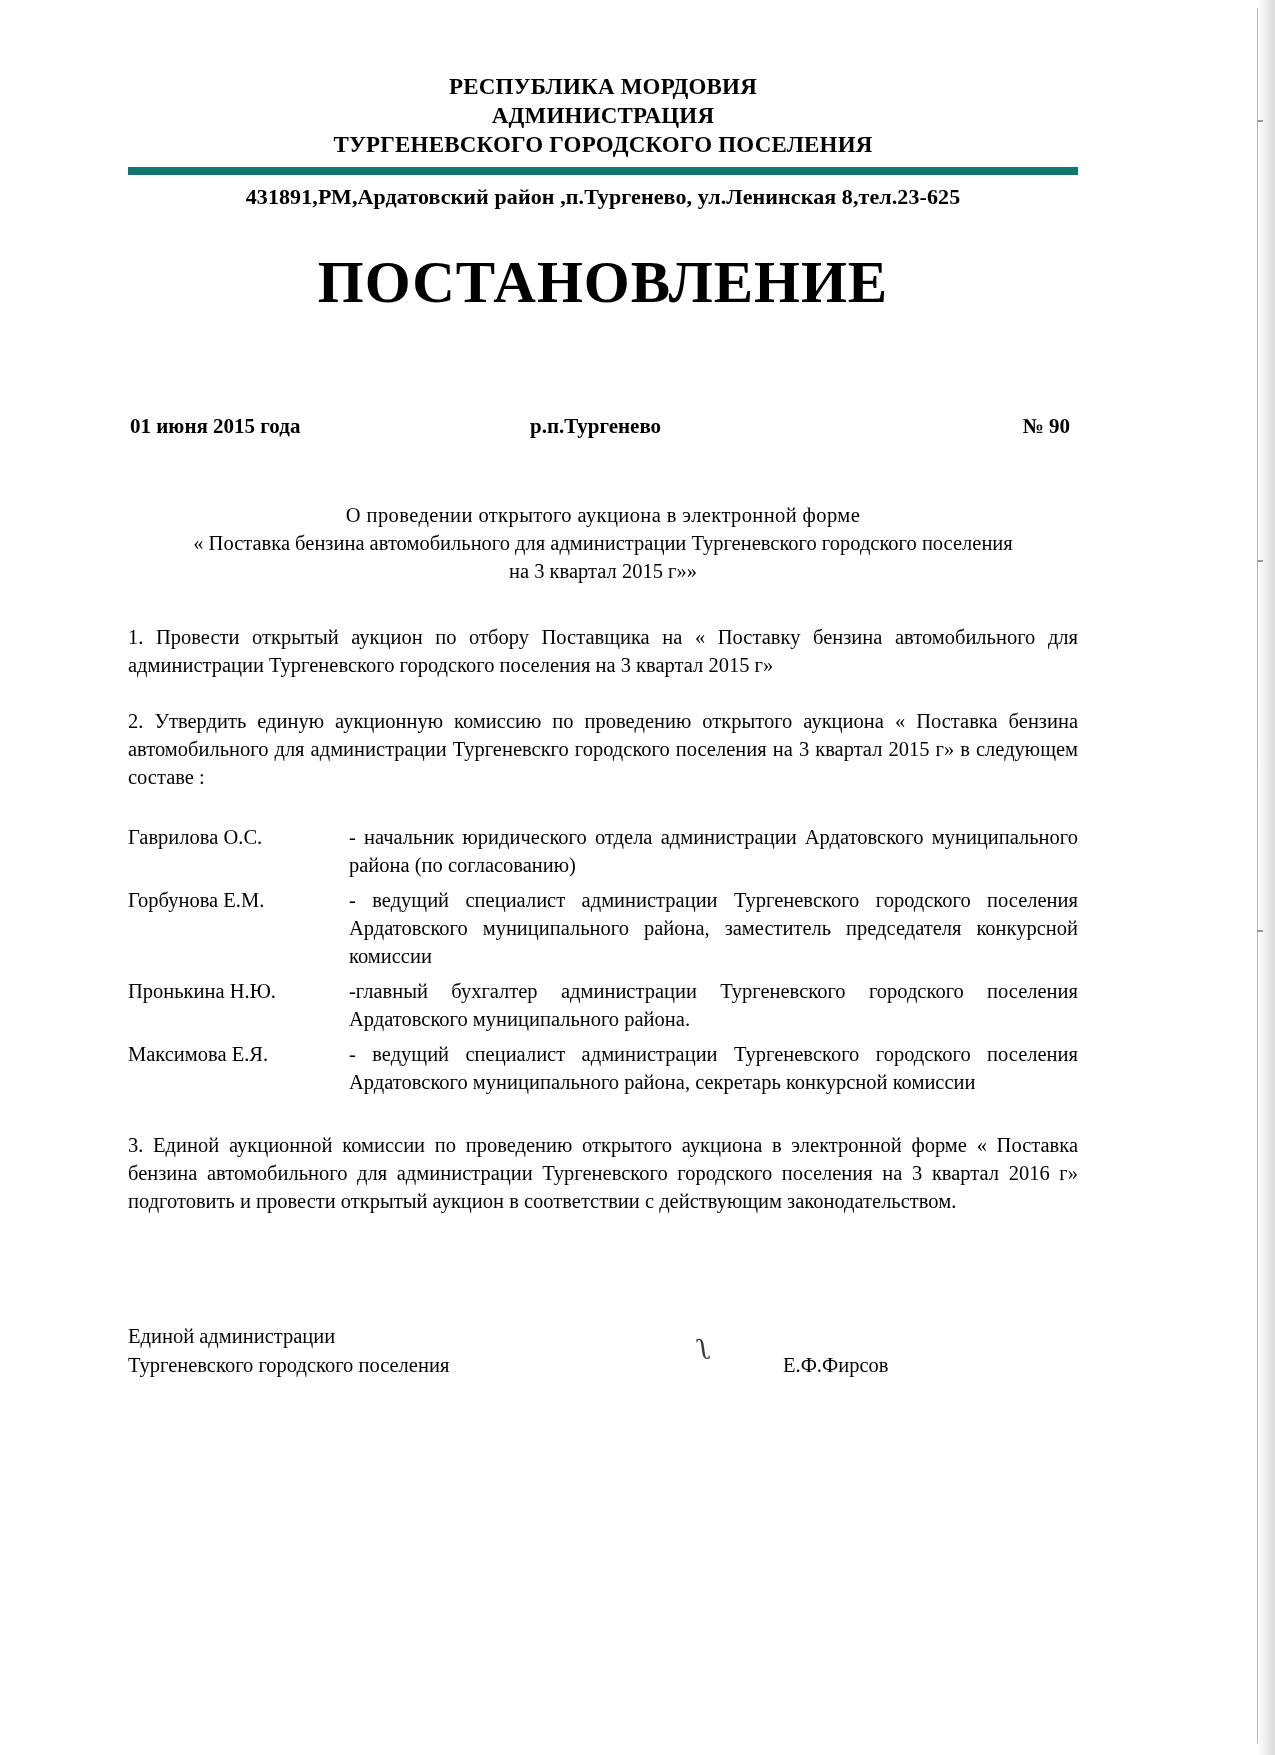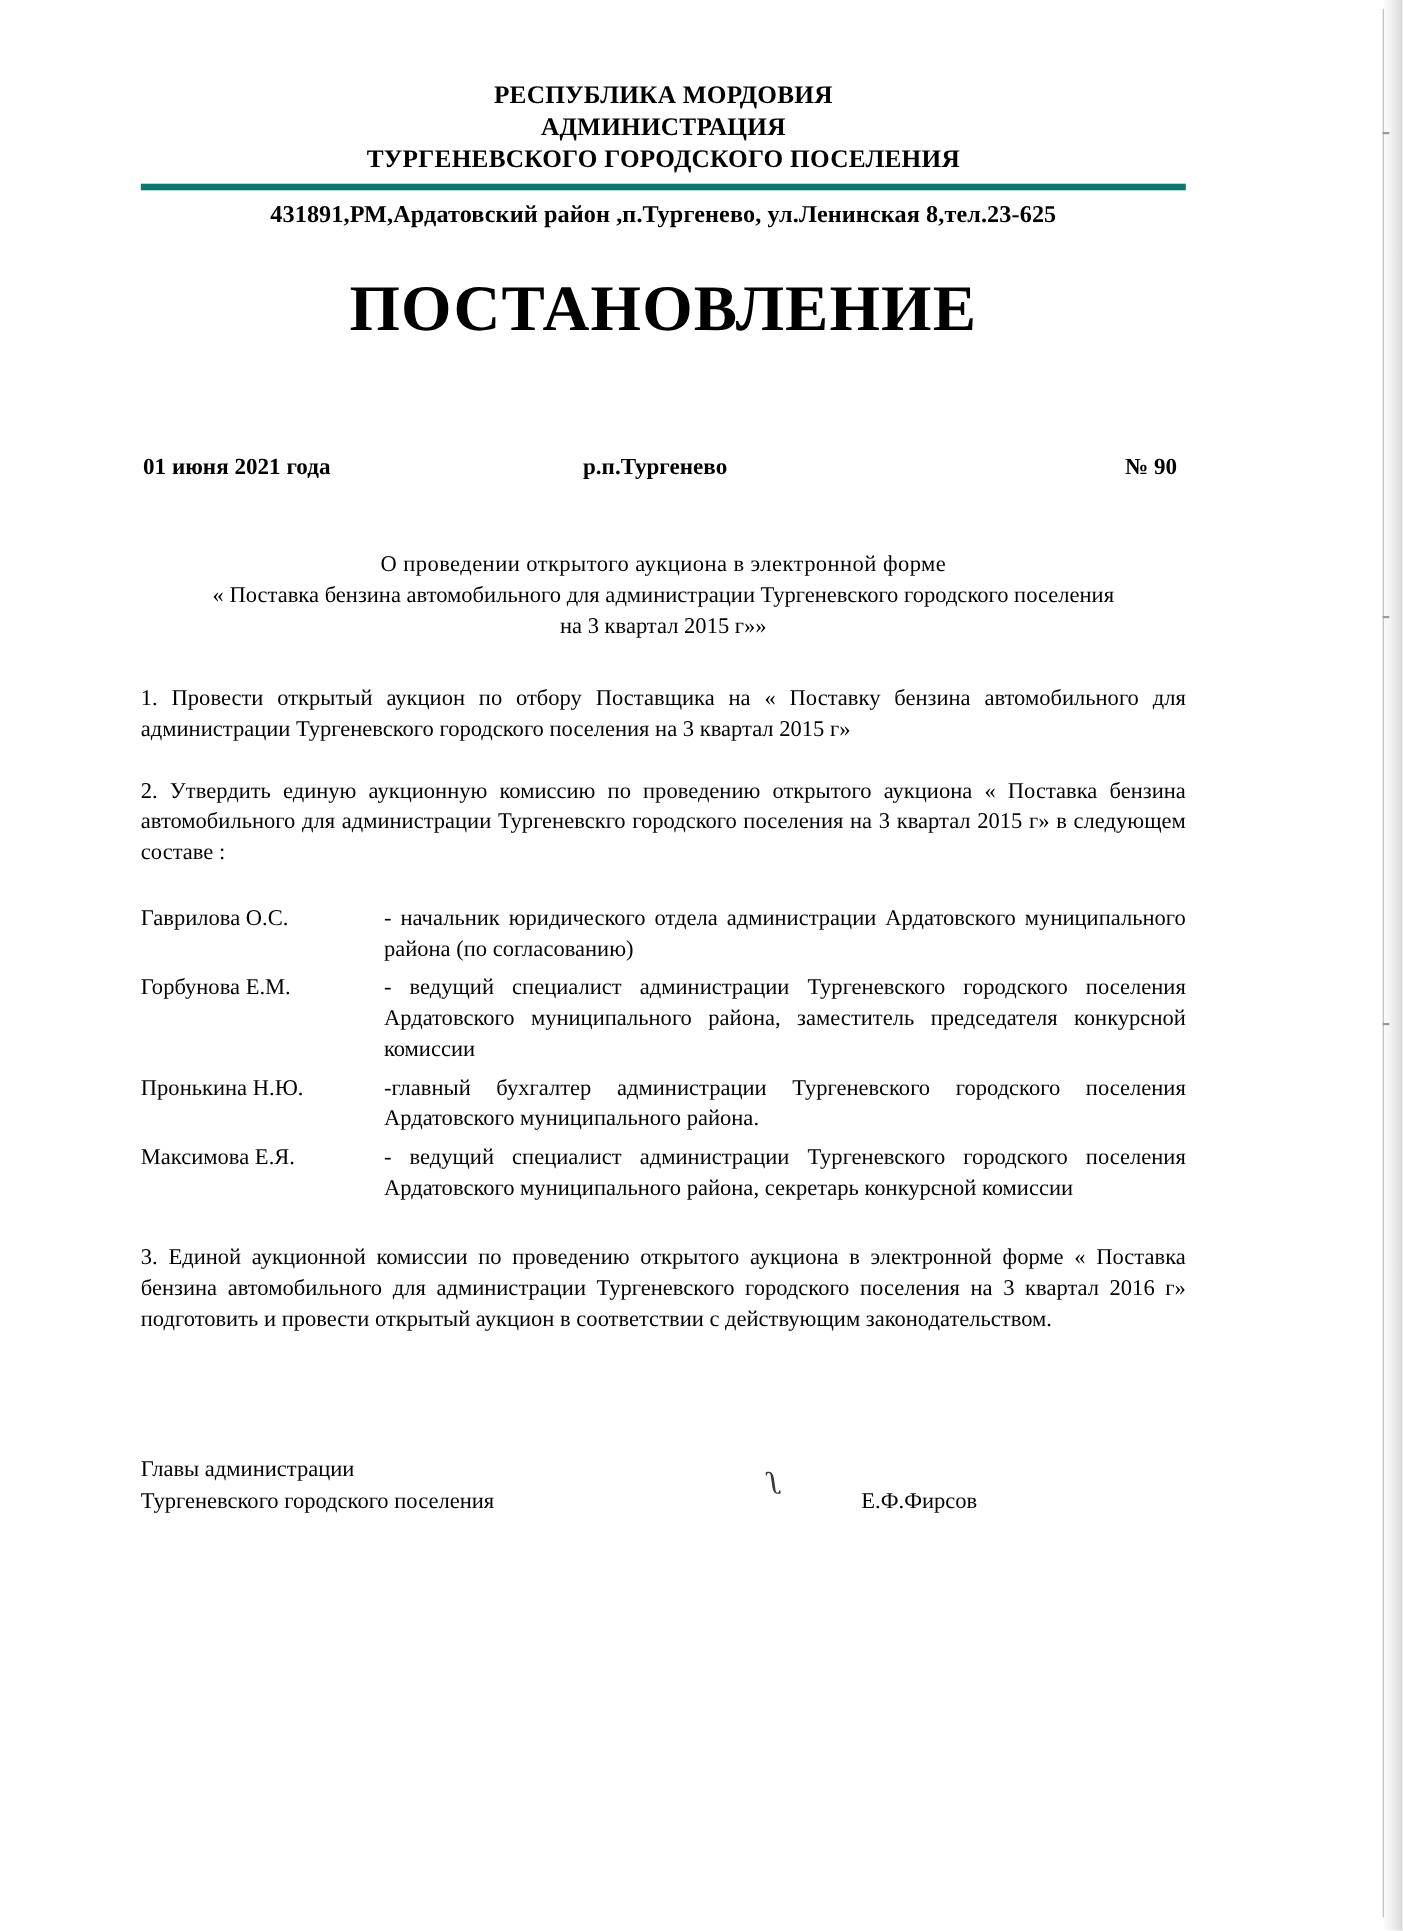--- a/index.html
+++ b/index.html
@@ -59,21 +59,21 @@
     font-weight: bold;
     font-size: 23px;
     line-height: 29px;
     letter-spacing: 0.2px;
     padding-top: 72px;
   }
   .header div { white-space: nowrap; }
 
   .addr-wrap {
     margin-top: 8px;
-    border-top: 6px solid #0f766e;
+    border-top: 8px solid #0f766e;
     padding-top: 9px;
     text-align: center;
   }
   .addr {
     font-weight: bold;
     font-size: 22px;
     letter-spacing: 0.1px;
   }
 
   .doc-title {
@@ -184,21 +184,21 @@
       <div>ТУРГЕНЕВСКОГО ГОРОДСКОГО ПОСЕЛЕНИЯ</div>
     </div>
 
     <div class="addr-wrap">
       <div class="addr">431891,РМ,Ардатовский район ,п.Тургенево, ул.Ленинская 8,тел.23-625</div>
     </div>
 
     <div class="doc-title">ПОСТАНОВЛЕНИЕ</div>
 
     <div class="meta-row">
-      <div class="meta-date">01 июня  2021 года</div>
+      <div class="meta-date">01 июня  2015 года</div>
       <div class="meta-place">р.п.Тургенево</div>
       <div class="meta-num">№ 90</div>
     </div>
 
     <div class="subject">
       <div class="l1">О проведении  открытого  аукциона  в  электронной  форме</div>
       <div>« Поставка бензина автомобильного  для администрации Тургеневского городского поселения</div>
       <div>на 3 квартал 2015 г»»</div>
     </div>
 
@@ -226,21 +226,21 @@
         </tr>
       </tbody>
     </table>
 
     <p class="body-par par-3">3. Единой аукционной комиссии по проведению открытого  аукциона  в  электронной  форме « Поставка бензина автомобильного  для администрации Тургеневского городского поселения на 3 квартал 2016 г»  подготовить  и  провести  открытый  аукцион  в  соответствии  с  действующим  законодательством.</p>
 
   </div>
 
   <div class="sign">
     <div class="sign-left">
-      <div>Главы администрации</div>
+      <div>Единой администрации</div>
       <div>Тургеневского городского поселения</div>
     </div>
     <div class="sign-mark">ʅ</div>
     <div class="sign-name">Е.Ф.Фирсов</div>
     <div class="clear"></div>
   </div>
 
 </div>
 
 </body></html>

